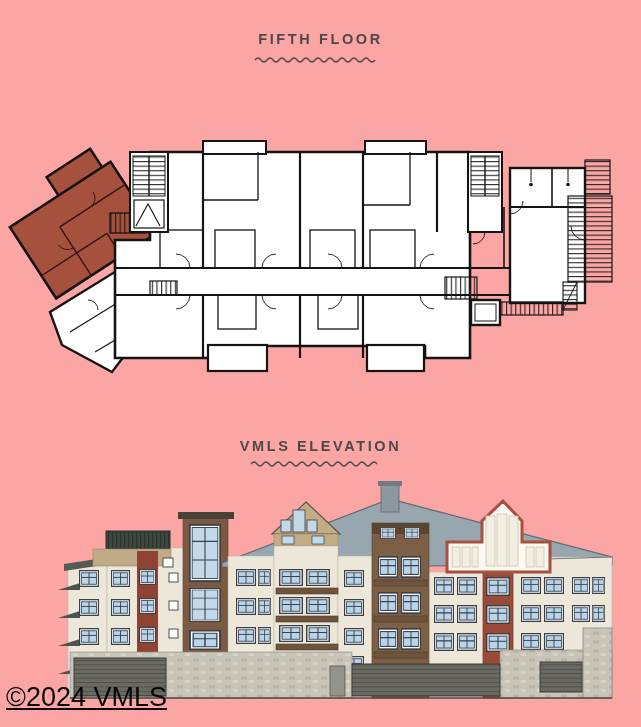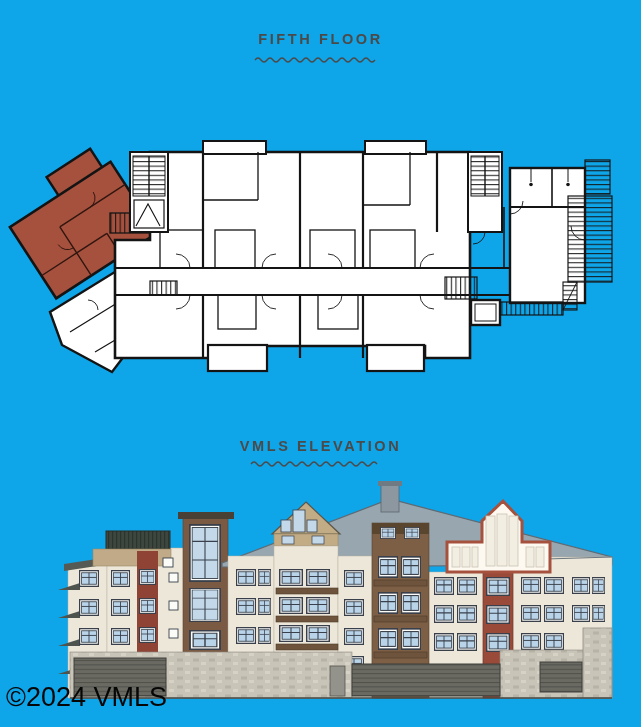--- a/index.html
+++ b/index.html
@@ -1,29 +1,29 @@
 <!DOCTYPE html>
 <html><head>
 <meta charset="utf-8">
 <style>
   html,body{margin:0;padding:0;background:#ffffff;}
   .page{
-    position:relative;width:641px;height:727px;background:#0ea5e9;overflow:hidden;
+    position:relative;width:641px;height:727px;background:#fca5a5;overflow:hidden;
     font-family:"Liberation Sans", sans-serif;
   }
   .section-title{
     position:absolute;left:0;width:641px;text-align:center;
     font-size:14.5px;font-weight:700;letter-spacing:2.6px;color:#4c4a49;
   }
   #title-floor{top:31px;}
   #title-elev{top:438px;}
   .gfx{position:absolute;left:0;top:0;width:641px;height:727px;}
   .watermark{
     position:absolute;left:6px;top:682px;font-size:27px;color:#060606;
-    font-weight:400;letter-spacing:0px;white-space:nowrap;
+    font-weight:400;letter-spacing:0px;white-space:nowrap;text-decoration:underline;
   }
 </style>
 </head>
 <body>
 
 <div class="page">
 
   <div class="section-title" id="title-floor">FIFTH FLOOR</div>
   <div class="section-title" id="title-elev">VMLS ELEVATION</div>
 

